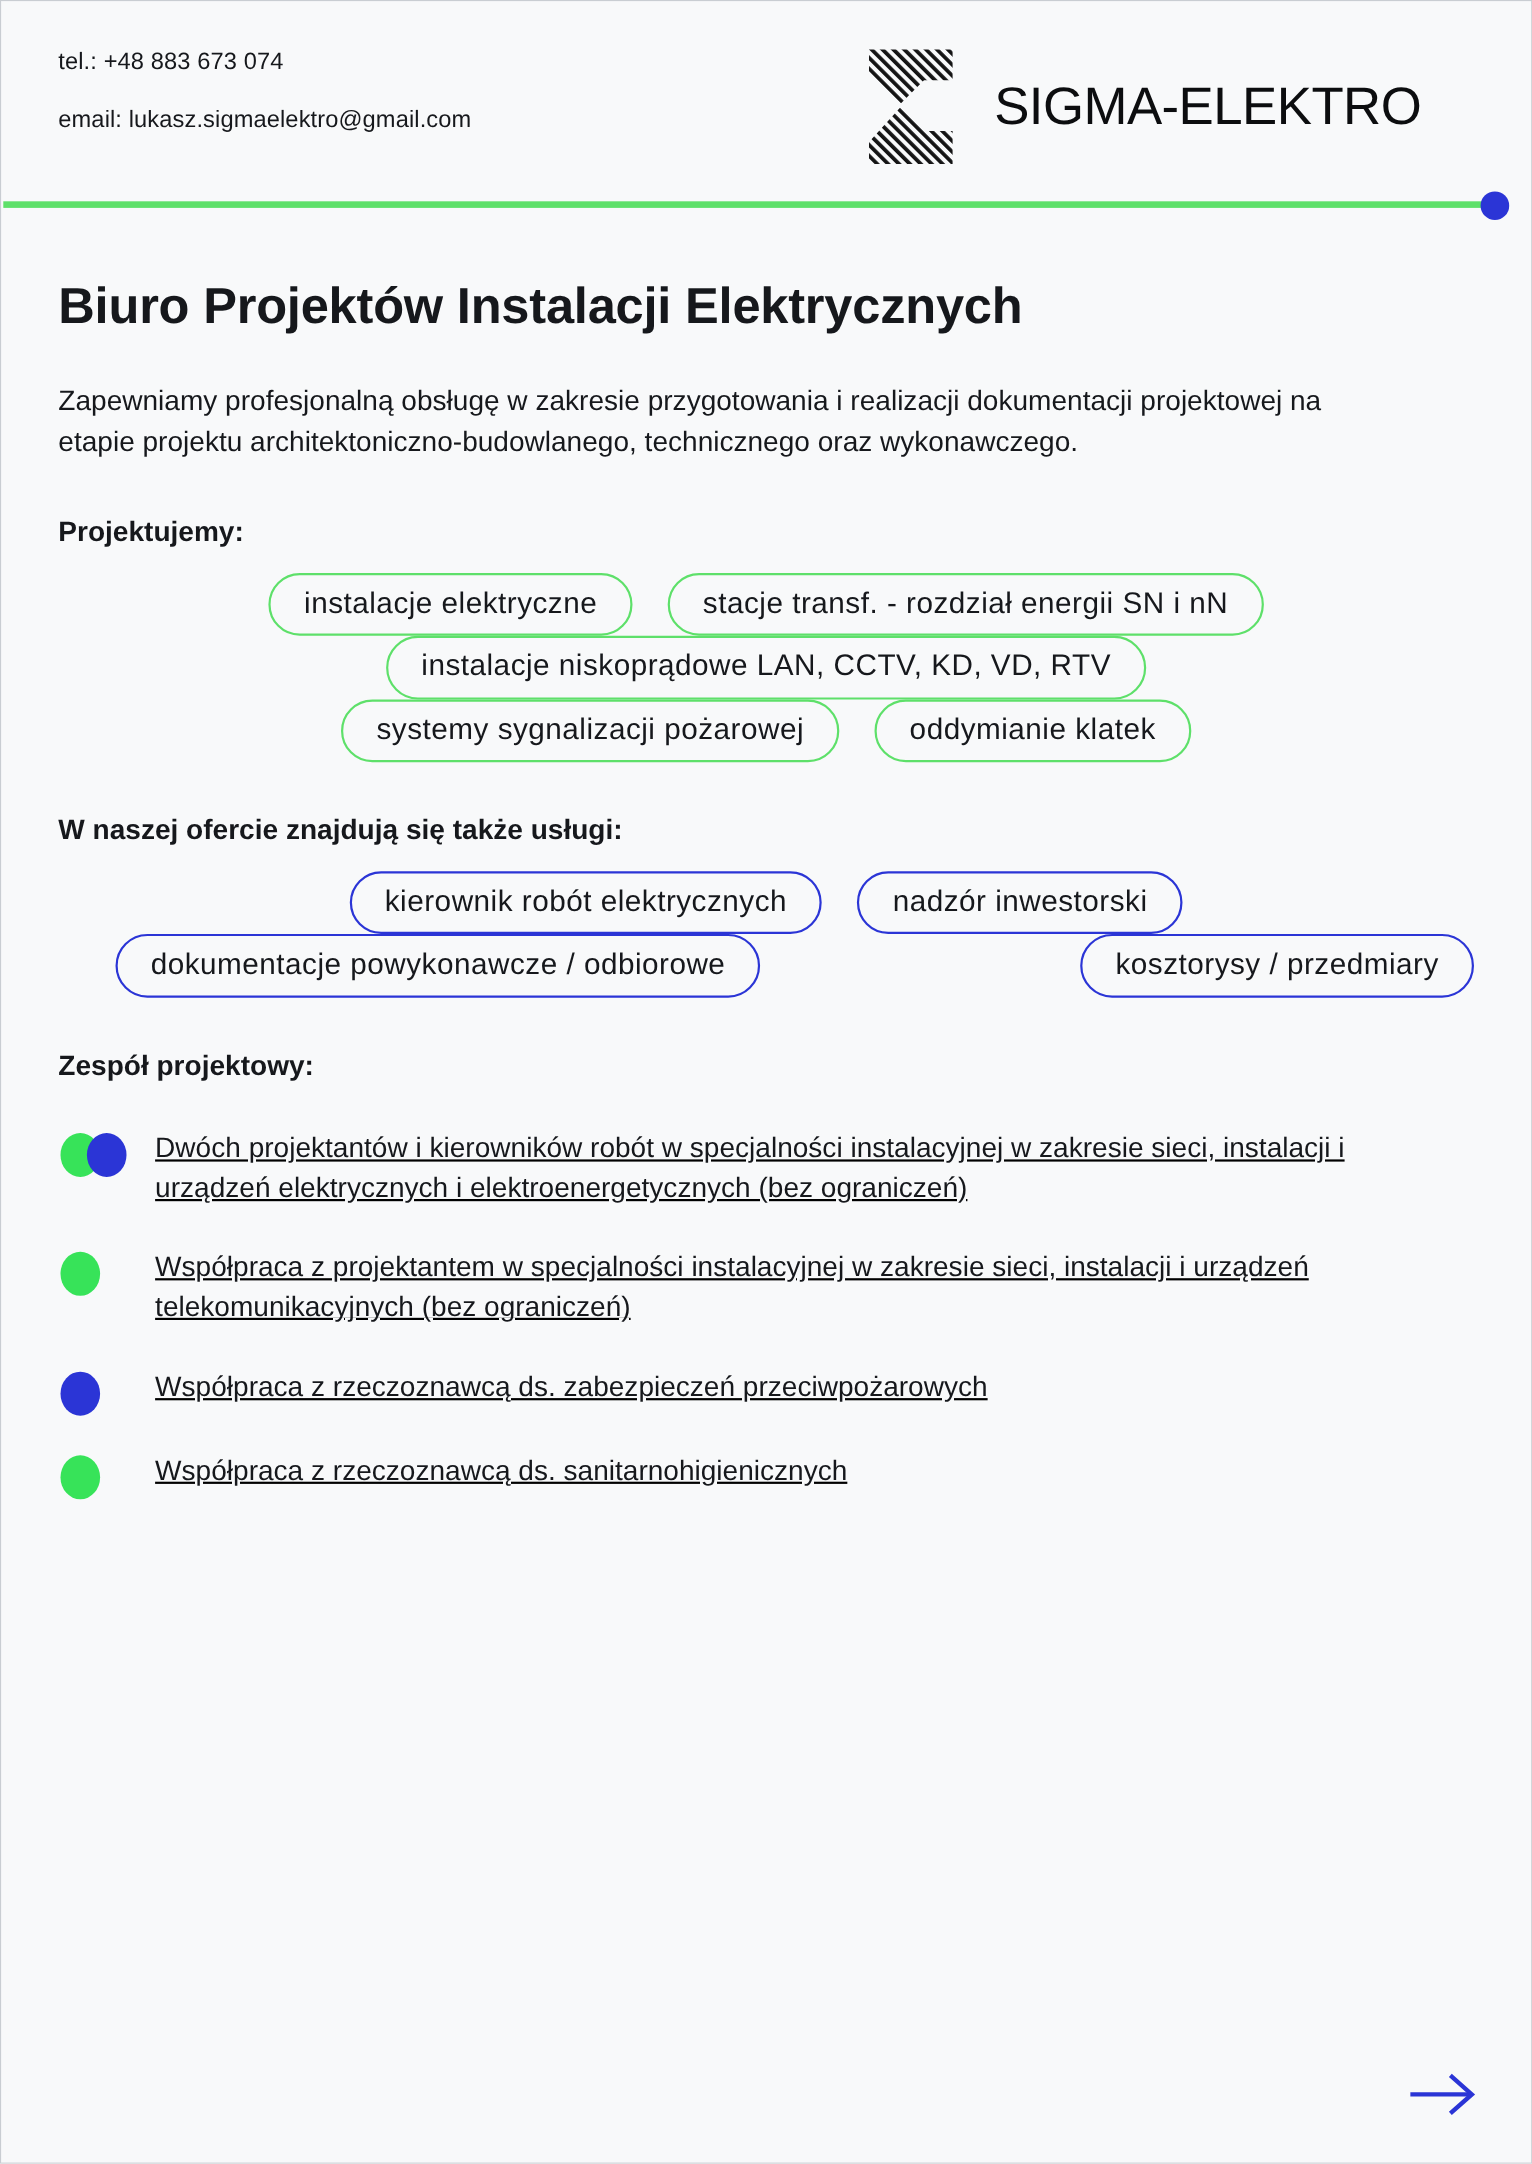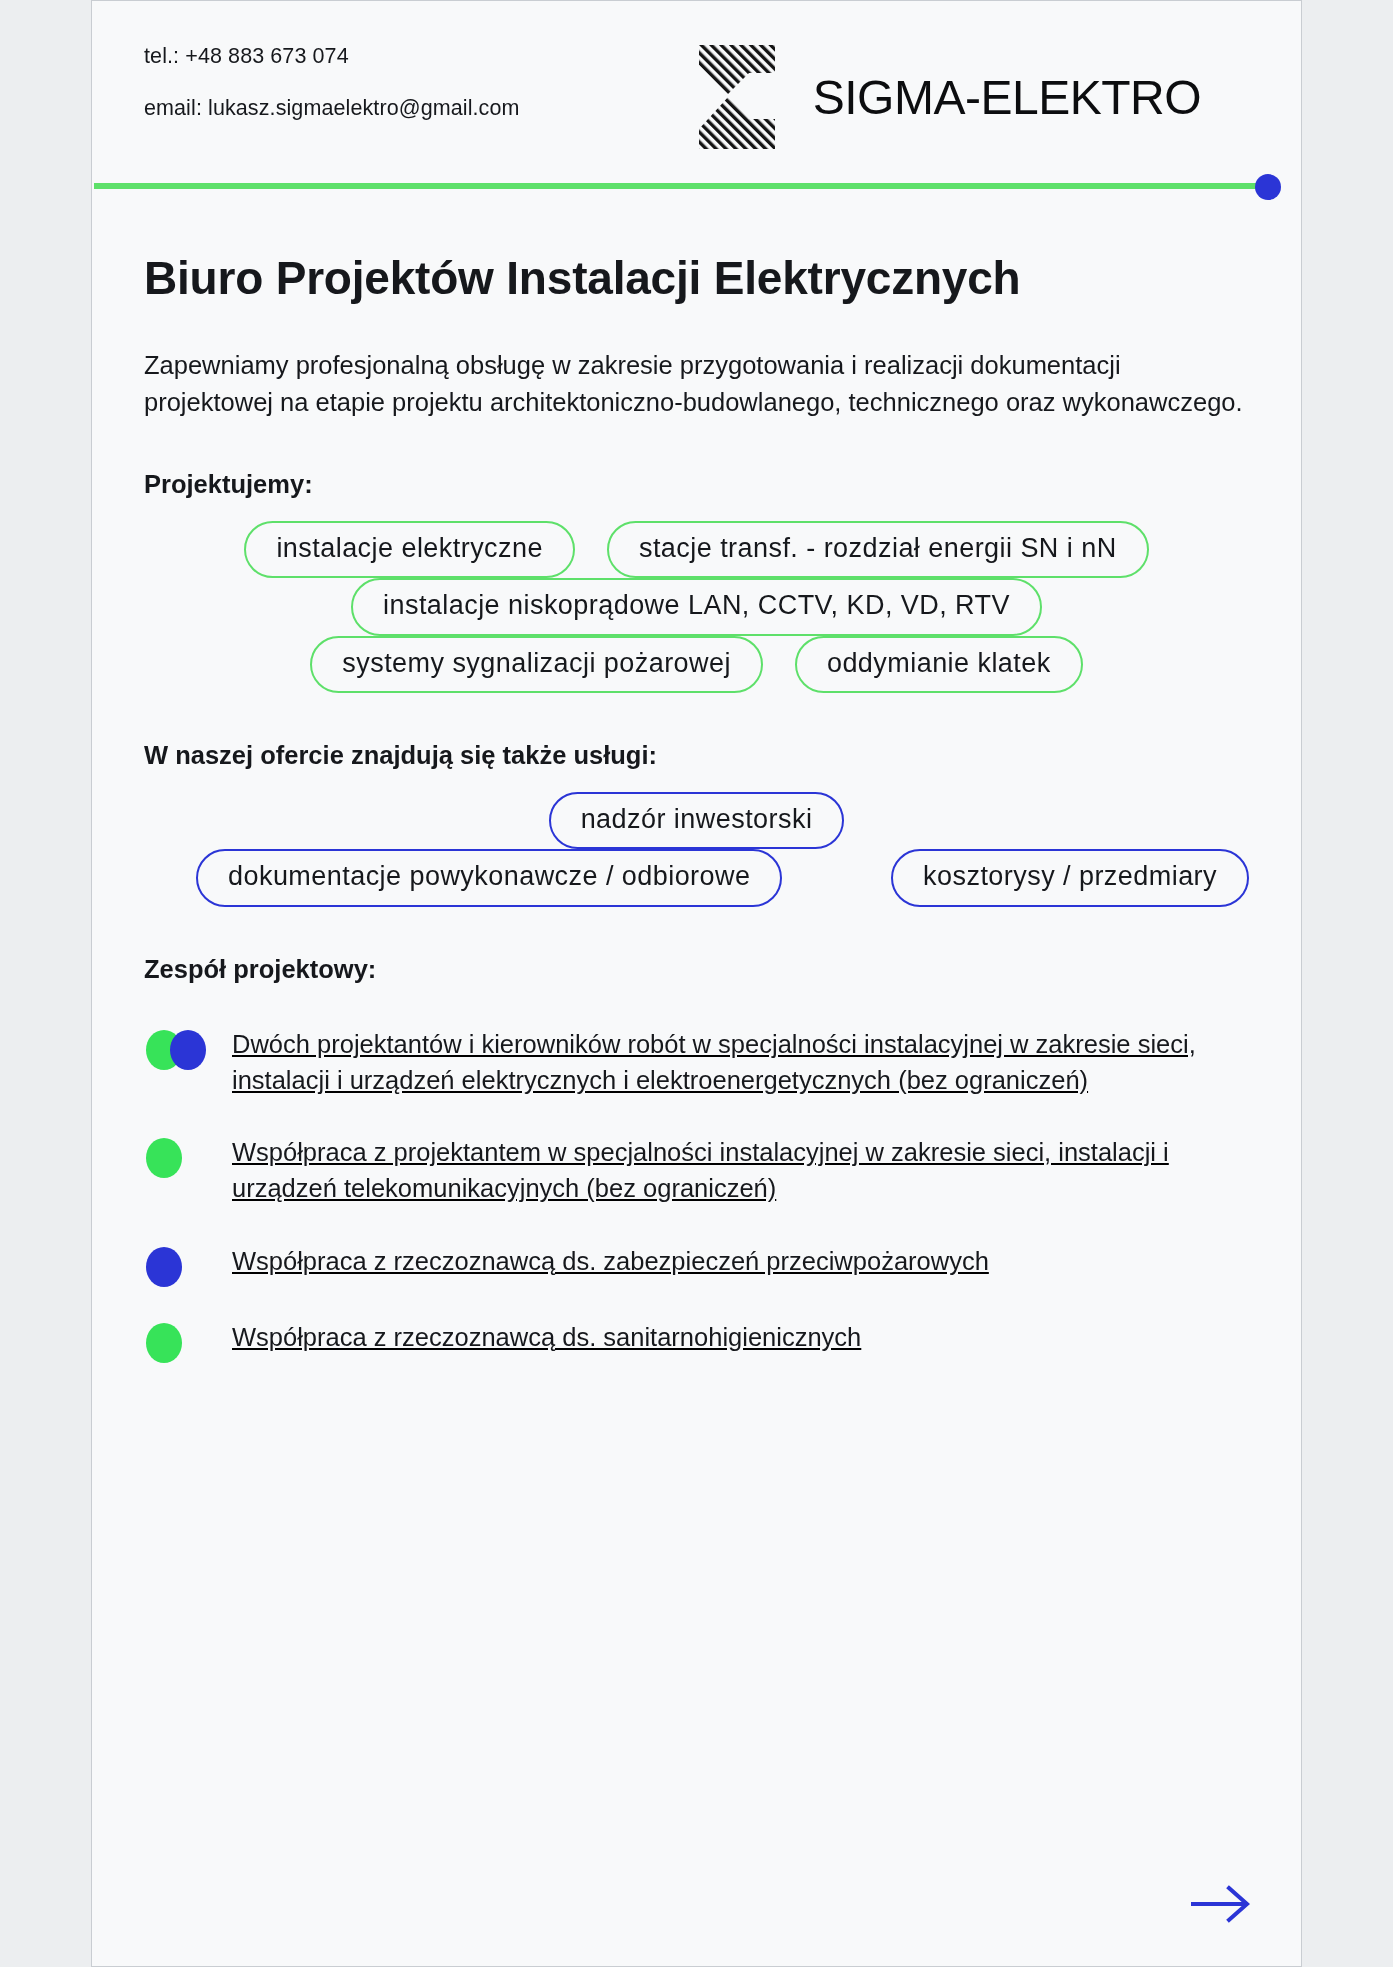--- a/index.html
+++ b/index.html
@@ -6,21 +6,21 @@
   * { box-sizing: border-box; }
   html, body {
     margin: 0;
     padding: 0;
     background: #eceef0;
     font-family: "Liberation Sans", sans-serif;
   }
 
   .page {
     position: relative;
-    width: 1211px;
+    width: 1393px;
     height: 1967px;
     margin: 0 auto;
     background: #f8f9fa;
     border: 1px solid #c9cdd2;
     overflow: hidden;
   }
 
   
   .header {
     position: relative;
@@ -232,20 +232,21 @@
         <div class="pill-row">
           <div class="pill green">systemy sygnalizacji pożarowej</div>
           <div class="pill green">oddymianie klatek</div>
         </div>
       </div>
 
     <h2 class="section-heading">W naszej ofercie znajdują się także usługi:</h2>
 
     <div class="pill-rows" id="service-pills">
         <div class="pill-row">
+          <div class="pill blue">kierownik robót elektrycznych</div>
           <div class="pill blue">nadzór inwestorski</div>
         </div>
         <div class="pill-row row-offset-left">
           <div class="pill blue">dokumentacje powykonawcze / odbiorowe</div>
           <div class="pill blue">kosztorysy / przedmiary</div>
         </div>
       </div>
 
     <h2 class="section-heading">Zespół projektowy:</h2>
 

